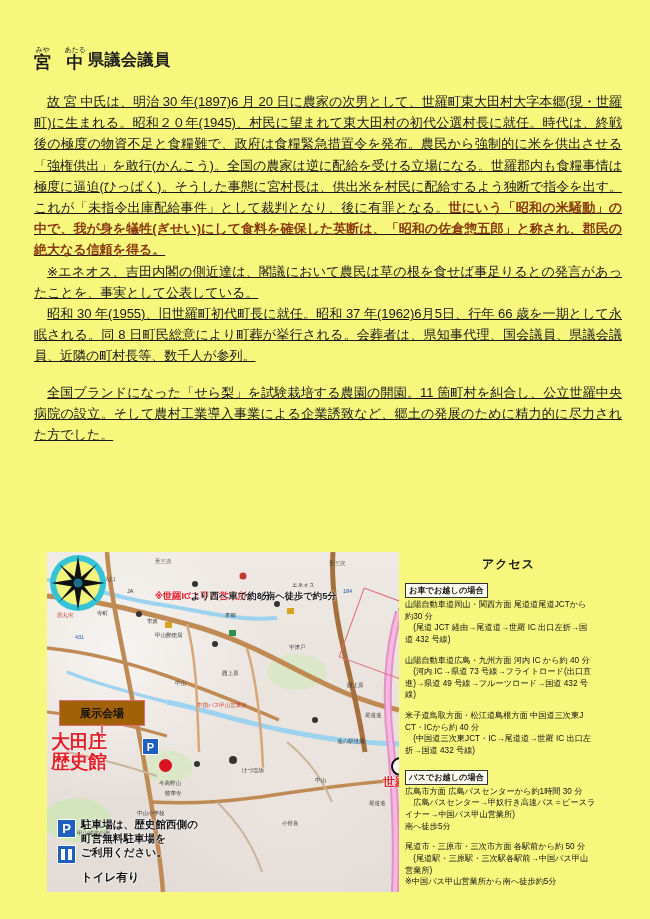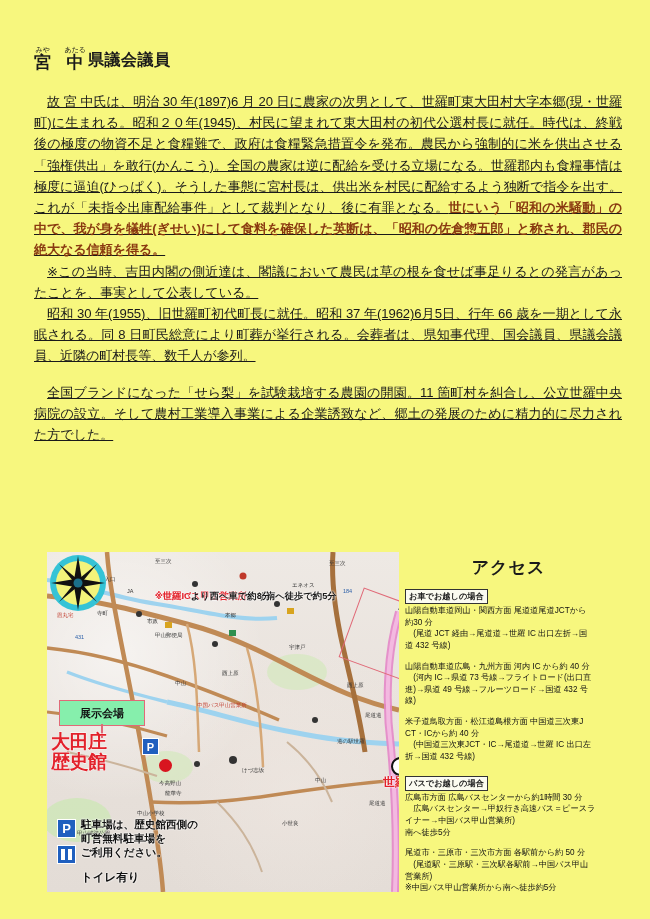--- a/index.html
+++ b/index.html
@@ -103,21 +103,21 @@
   .note1 { left: 108px; top: 20px; margin-top: 18px; }
   .note2 { left: 108px; top: 38px; }
 
   .venue-box {
     position: absolute;
     left: 12px;
     top: 148px;
     width: 84px;
     height: 24px;
     border: 1.4px solid #e06a78;
-    background: #86efac;
+    background: #a16207;
     display: flex;
     align-items: center;
     justify-content: center;
     font-size: 11px;
     font-weight: bold;
     color: #111;
   }
   .venue-leader {
     position: absolute;
     left: 54px;
@@ -275,21 +275,21 @@
 
   
   .access {
     position: absolute;
     left: 358px;
     top: 0;
     width: 207px;
     height: 340px;
   }
   .access-title {
-    font-size: 17px;
+    font-size: 12px;
     font-weight: bold;
     text-align: center;
     margin: 4px 0 6px 0;
     letter-spacing: 1px;
   }
   .sec-head {
     display: inline-block;
     border: 1px solid #333;
     background: #fbfbf0;
     font-size: 8.2px;
@@ -329,21 +329,21 @@
     <span class="ruby-wrap">
       <span class="ruby-text">あたる</span>
       <span class="ruby-base">中</span>
     </span>
     <span class="title-tail">県議会議員</span>
   </div>
 
   <p class="body"><span>故 宮 中氏は、明治 30 年(1897)6 月 20 日に農家の次男として、世羅町東大田村大字本郷(現・世羅町)に生まれる。昭和２０年(1945)、村民に望まれて東大田村の初代公選村長に就任。時代は、終戦後の極度の物資不足と食糧難で、政府は食糧緊急措置令を発布。農民から強制的に米を供出させる「強権供出」を敢行(かんこう)。全国の農家は逆に配給を受ける立場になる。世羅郡内も食糧事情は極度に逼迫(ひっぱく)。そうした事態に宮村長は、供出米を村民に配給するよう独断で指令を出す。これが「未指令出庫配給事件」として裁判となり、後に有罪となる。</span><span class="hl">世にいう「昭和の米騒動」の中で、我が身を犠牲(ぎせい)にして食料を確保した英断は、「昭和の佐倉惣五郎」と称され、郡民の絶大なる信頼を得る。</span></p>
 
 
-  <p class="body">※この当時、吉田内閣の側近達は、閣議において農民は草の根を食せば事足りるとの発言があったことを、事実として公表している。</p>
+  <p class="body">※エネオス、吉田内閣の側近達は、閣議において農民は草の根を食せば事足りるとの発言があったことを、事実として公表している。</p>
 
   <p class="body">昭和 30 年(1955)、旧世羅町初代町長に就任。昭和 37 年(1962)6月5日、行年 66 歳を一期として永眠される。同 8 日町民総意により町葬が挙行される。会葬者は、県知事代理、国会議員、県議会議員、近隣の町村長等、数千人が参列。</p>
 
   <div class="spacer-para"></div>
 
   <p class="body">全国ブランドになった「せら梨」を試験栽培する農園の開園。11 箇町村を糾合し、公立世羅中央病院の設立。そして農村工業導入事業による企業誘致など、郷土の発展のために精力的に尽力された方でした。</p>
 </div>
 
 <div class="bottom">
 

